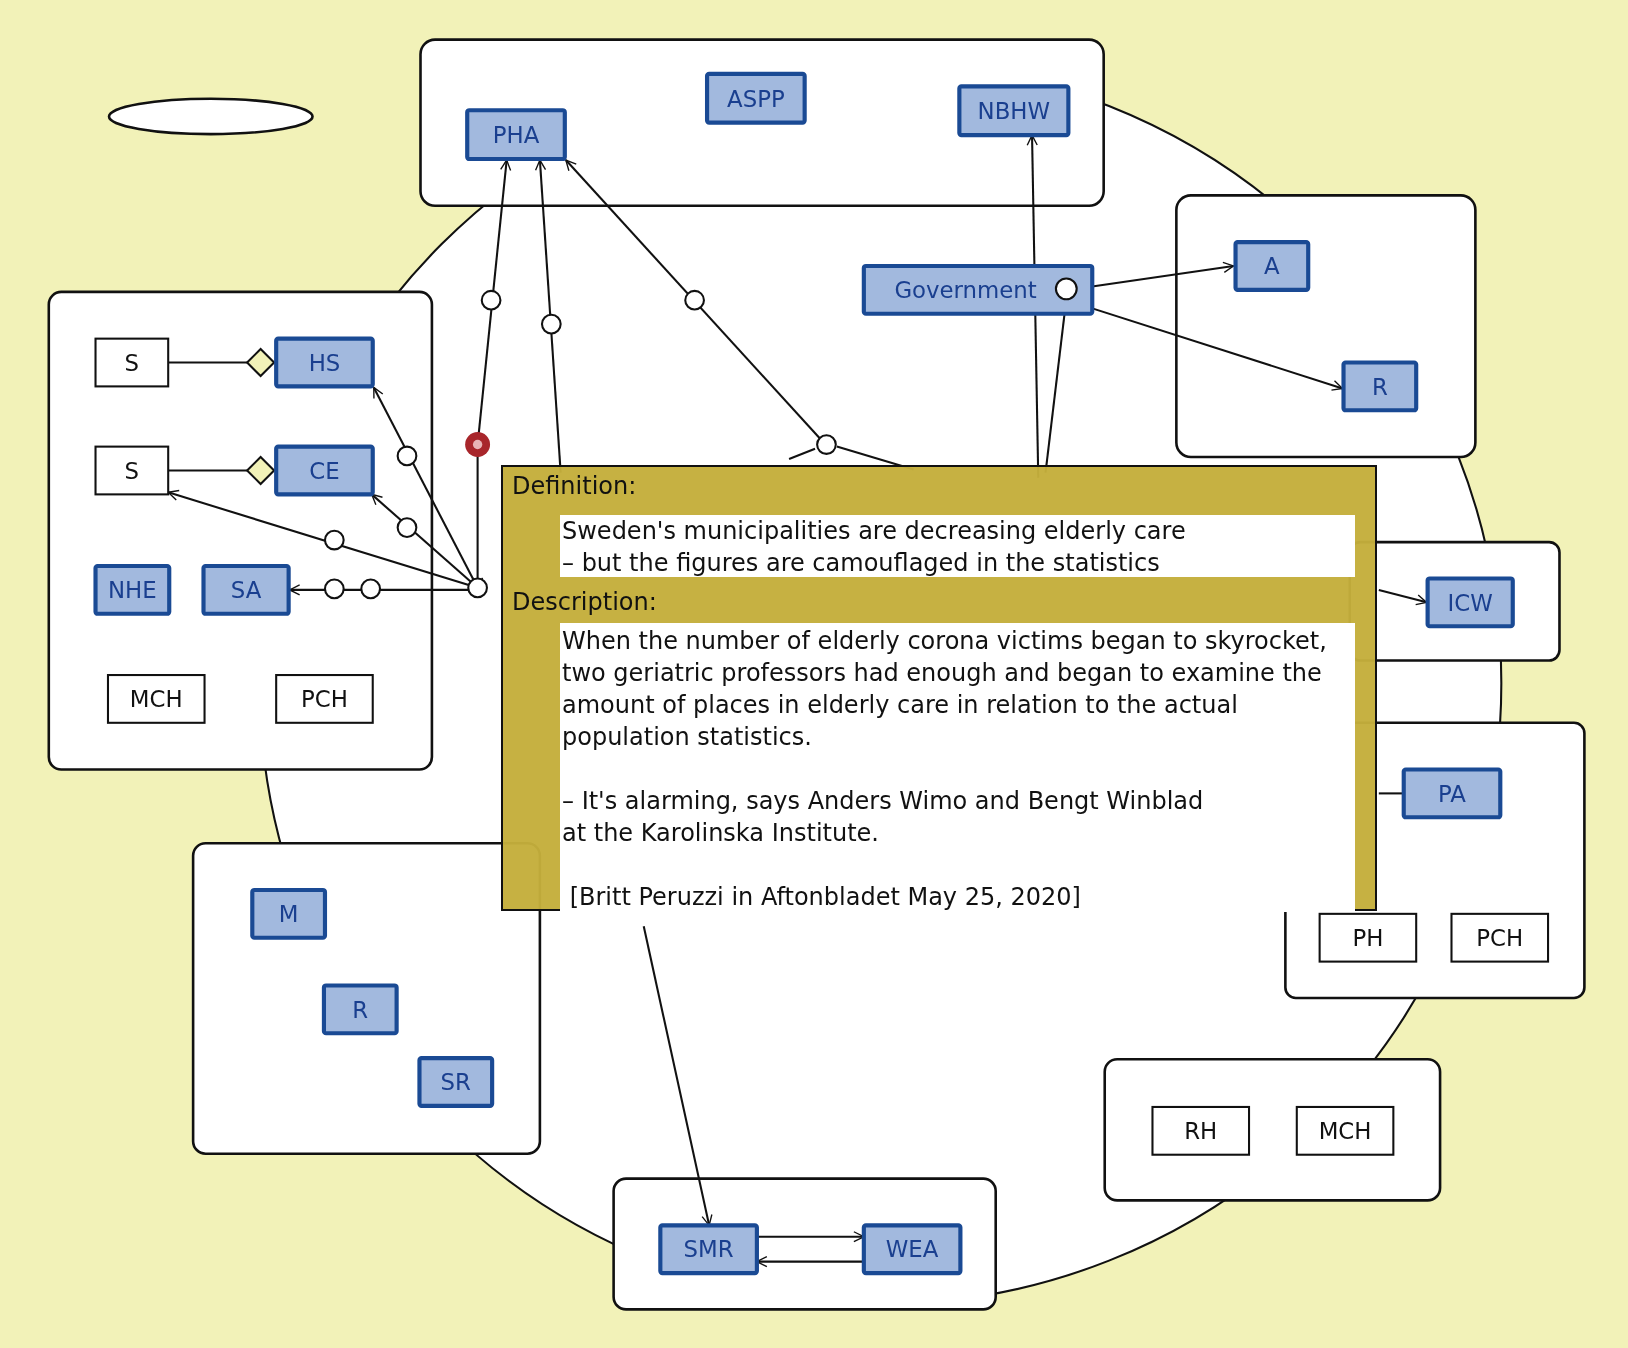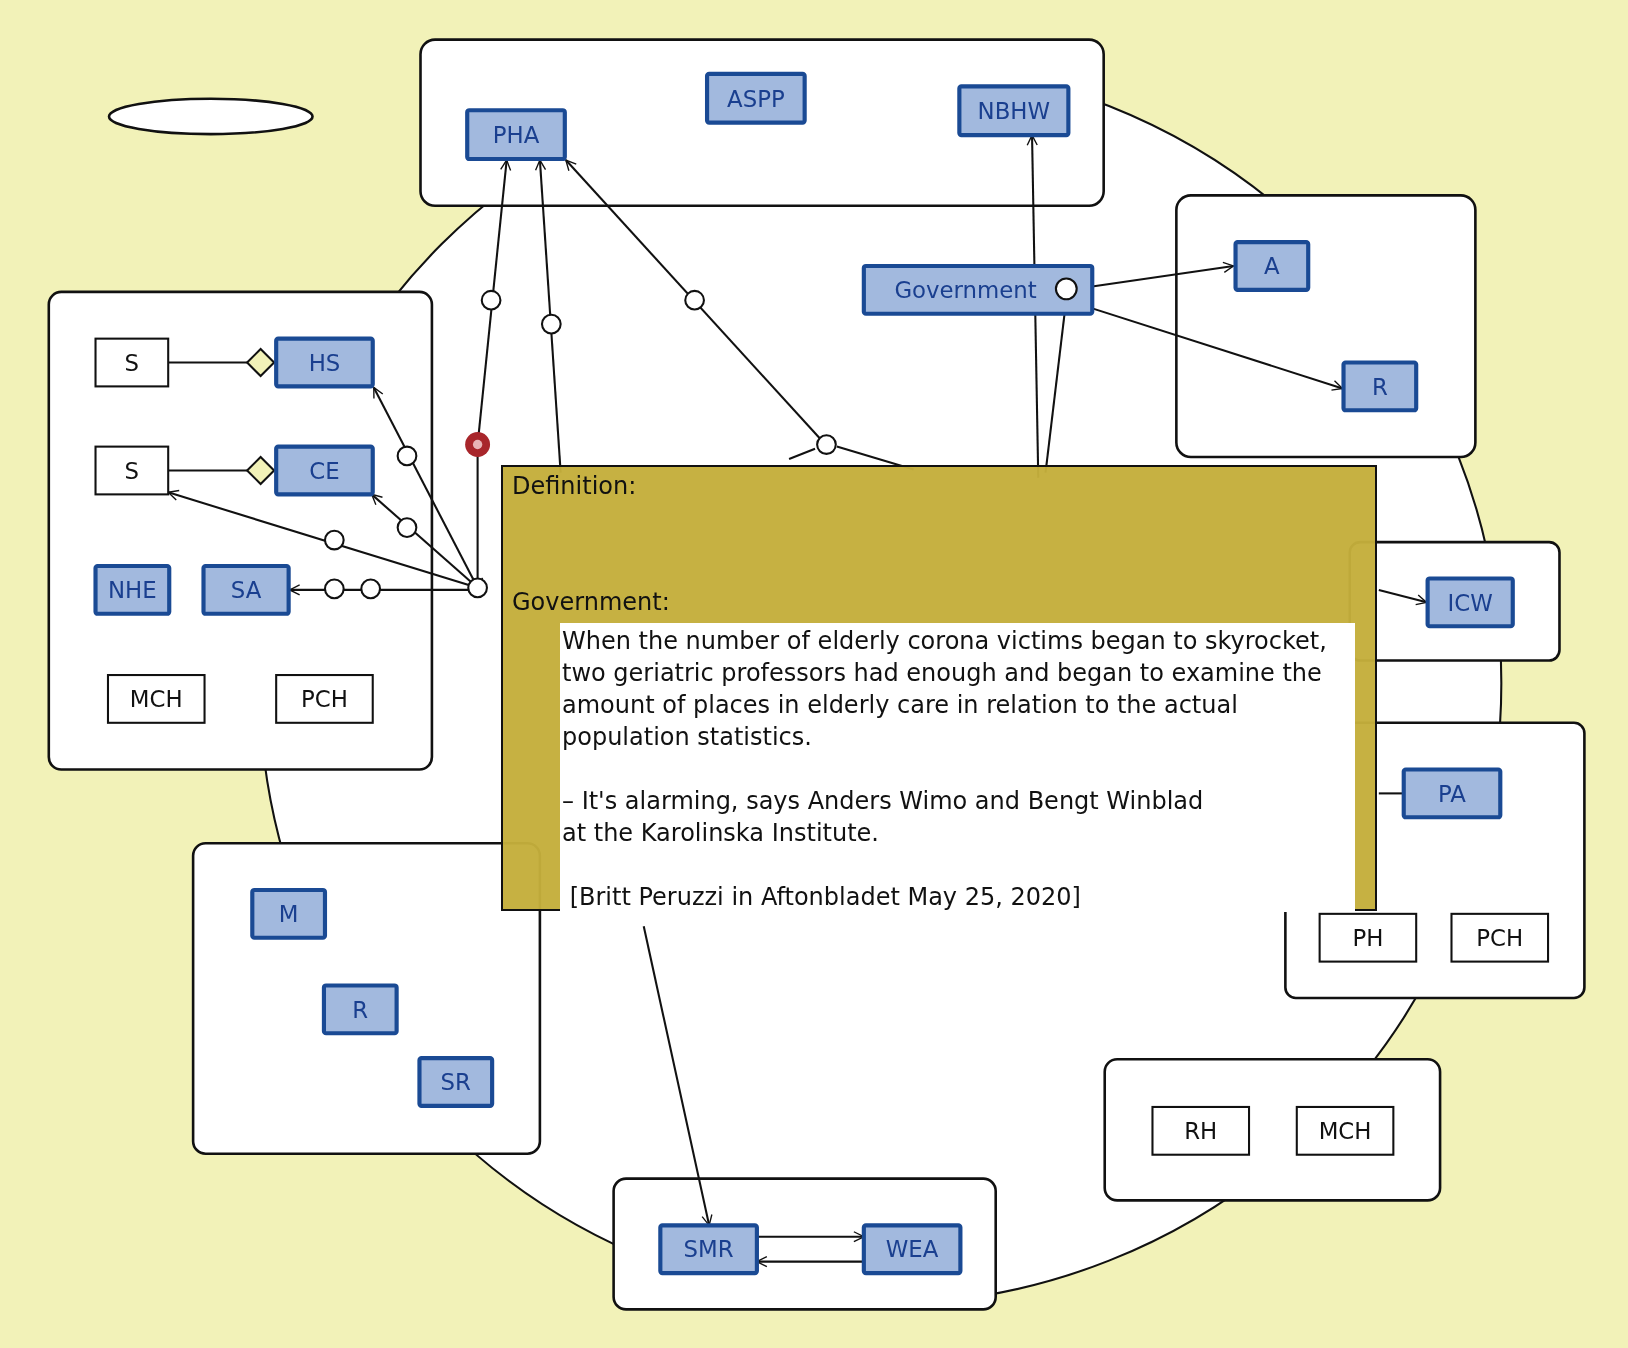--- a/index.html
+++ b/index.html
@@ -186,21 +186,23 @@
         <rect x="1249" y="1066" width="93" height="46" rx="0" fill="#fff" stroke="#111" stroke-width="2"></rect>
         <text x="1295.5" y="1097" text-anchor="middle" class="node-text black-text">MCH</text>
       </g>
     </g>
 
   <circle cx="1027" cy="278" r="10" fill="#fff" stroke="#111" stroke-width="2"></circle>
 </svg>
 
 <div id="popup">
   <div class="popup-label" style="top:5px;">Definition:</div>
-  <div class="popup-label" style="top:121px;">Government:</div>
+  <div class="popup-box" style="top:48px; height:62px;">Sweden's municipalities are decreasing elderly care
+– but the figures are camouflaged in the statistics</div>
+  <div class="popup-label" style="top:121px;">Description:</div>
   <div class="popup-box" style="top:156px; height:287px; padding-top:2px;">When the number of elderly corona victims began to skyrocket,
 two geriatric professors had enough and began to examine the
 amount of places in elderly care in relation to the actual
 population statistics.
 
 – It's alarming, says Anders Wimo and Bengt Winblad
 at the Karolinska Institute.
 
  [Britt Peruzzi in Aftonbladet May 25, 2020]</div>
 </div>

